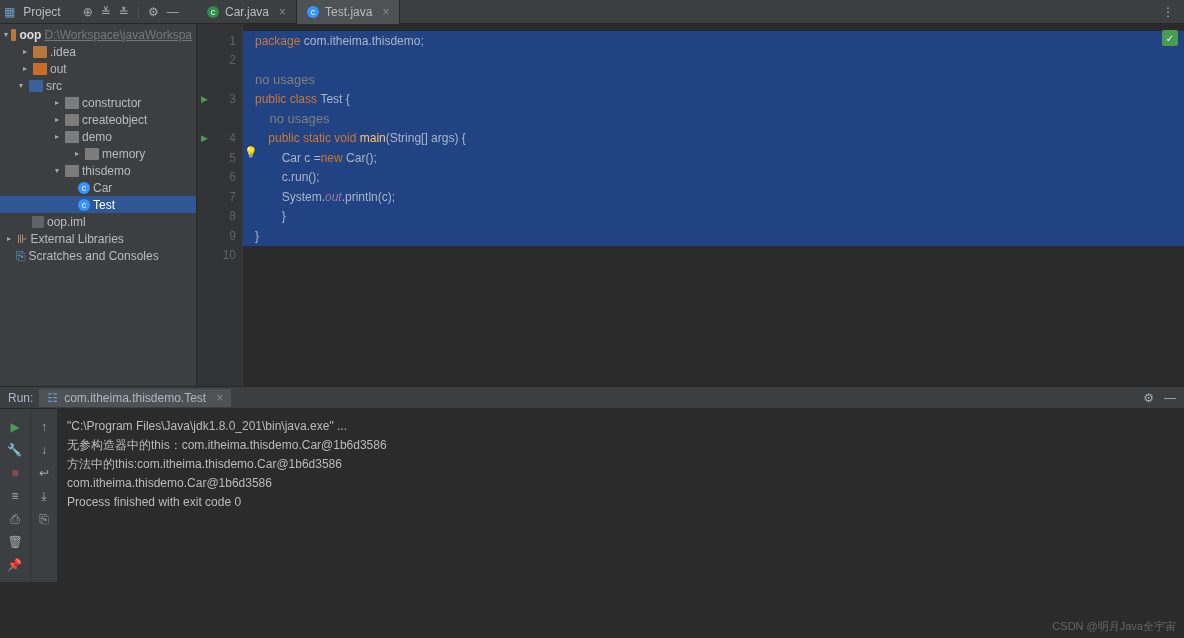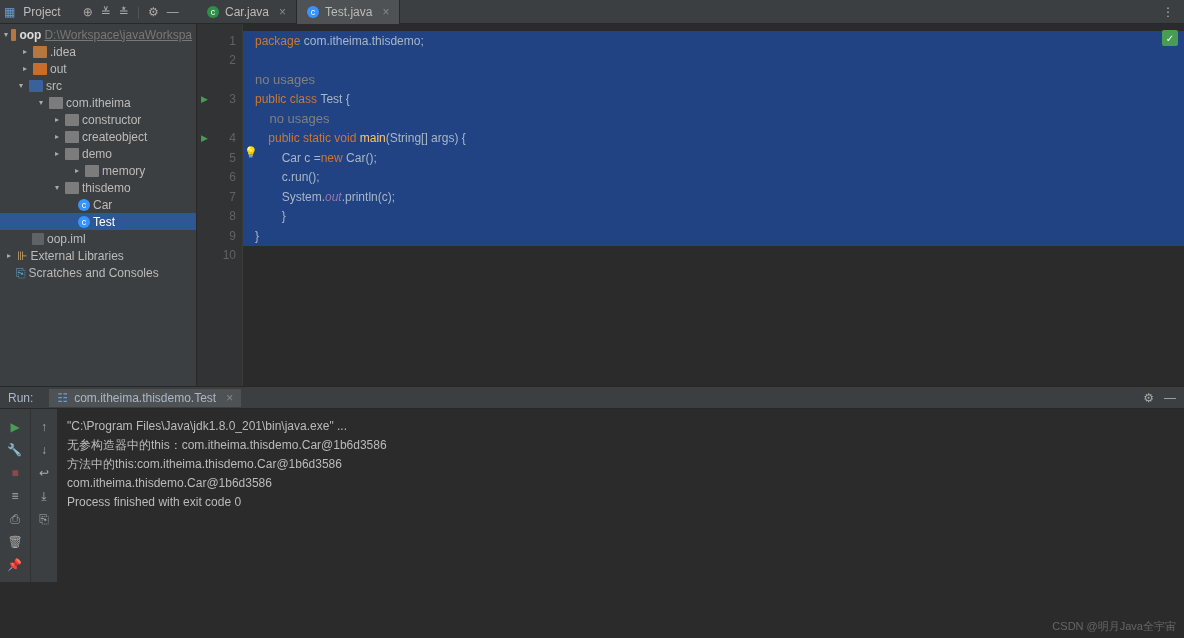--- a/index.html
+++ b/index.html
@@ -40,21 +40,21 @@
 .cline { height:19.5px; padding-left:12px; display:flex; align-items:center; white-space:pre; }
 .hl { background:#214283; }
 .kw { color:#cc7832; }
 .fn { color:#ffc66d; }
 .fld { color:#9876aa; font-style:italic; }
 .usg { color:#808080; font-size:13px; }
 .bulb { position:absolute; left:1px; top:122px; color:#ffd54a; font-size:11px; }
 .chk { position:absolute; right:6px; top:6px; width:16px; height:16px; background:#499c54; border-radius:2px; display:flex; align-items:center; justify-content:center; color:#fff; font-size:10px; }
 
 .run-panel { height:196px; border-top:1px solid #282828; background:#2b2b2b; display:flex; flex-direction:column; }
-.run-hdr { height:22px; background:#3c3f41; display:flex; align-items:center; padding:0 8px; gap:16px; border-bottom:1px solid #282828; }
+.run-hdr { height:22px; background:#3c3f41; display:flex; align-items:center; padding:0 8px; gap:6px; border-bottom:1px solid #282828; }
 .run-hdr .rt { background:#4e5254; padding:2px 8px; display:flex; align-items:center; gap:6px; }
 .run-body { flex:1; display:flex; }
 .run-side { width:30px; background:#3c3f41; display:flex; flex-direction:column; align-items:center; padding-top:6px; color:#aaa; }
 .run-side > div, .run-side2 > div { height:23px; display:flex; align-items:center; justify-content:center; cursor:pointer; width:100%; }
 .run-side2 { width:27px; background:#3c3f41; display:flex; flex-direction:column; align-items:center; padding-top:6px; color:#aaa; border-left:1px solid #323232; }
 .console { flex:1; padding:8px 10px; font-family:Consolas,monospace; font-size:13px; color:#bbb; }
 .console div { line-height:19px; }
 .hdr-right { margin-left:auto; display:flex; gap:10px; color:#aaa; }
 .watermark { position:absolute; right:8px; bottom:4px; color:#666; font-size:11px; }
 .fileico { width:12px; height:12px; background:#5e6366; border-radius:1px; display:inline-block; }
@@ -106,25 +106,20 @@
     </div>
     <div class="tree-row" style="padding-left:20px">
       <span class="arrow right"></span>
       <span class="fold orange"></span>
       <span>out</span>
     </div>
     <div class="tree-row" style="padding-left:16px">
       <span class="arrow down"></span>
       <span class="fold blue"></span>
       <span>src</span>
-    </div>
-    <div class="tree-row" style="padding-left:36px">
-      <span class="arrow down"></span>
-      <span class="fold pkg"></span>
-      <span>com.itheima</span>
     </div>
     <div class="tree-row" style="padding-left:52px">
       <span class="arrow right"></span>
       <span class="fold pkg"></span>
       <span>constructor</span>
     </div>
     <div class="tree-row" style="padding-left:52px">
       <span class="arrow right"></span>
       <span class="fold pkg"></span>
       <span>createobject</span>

